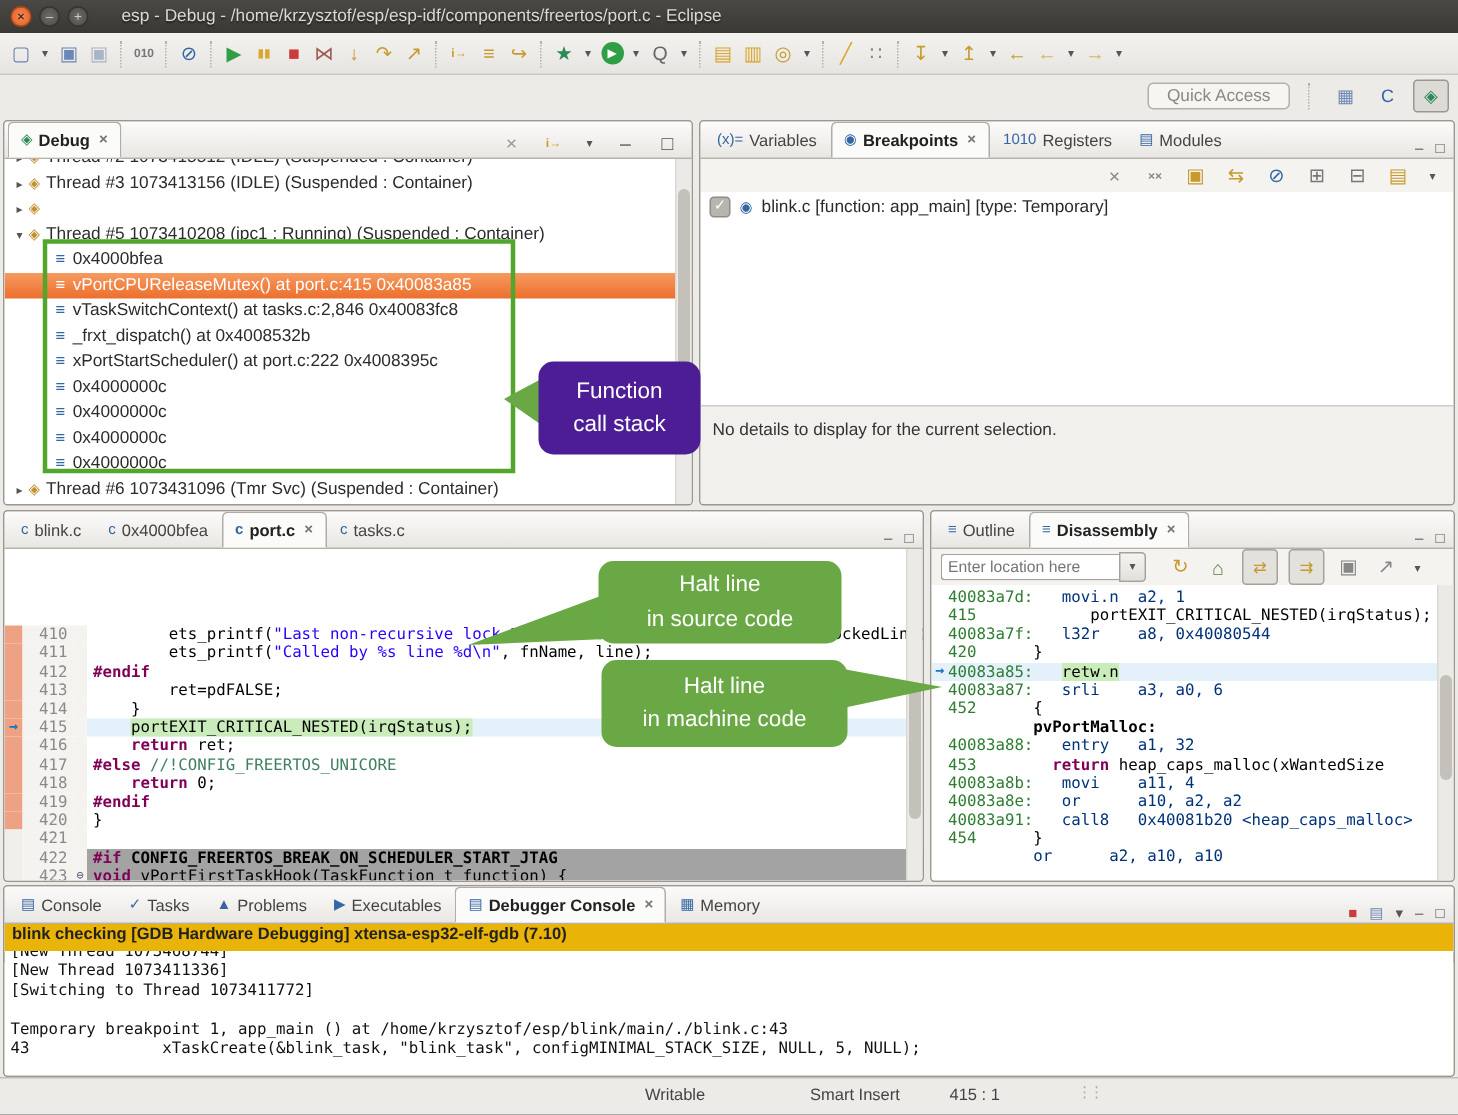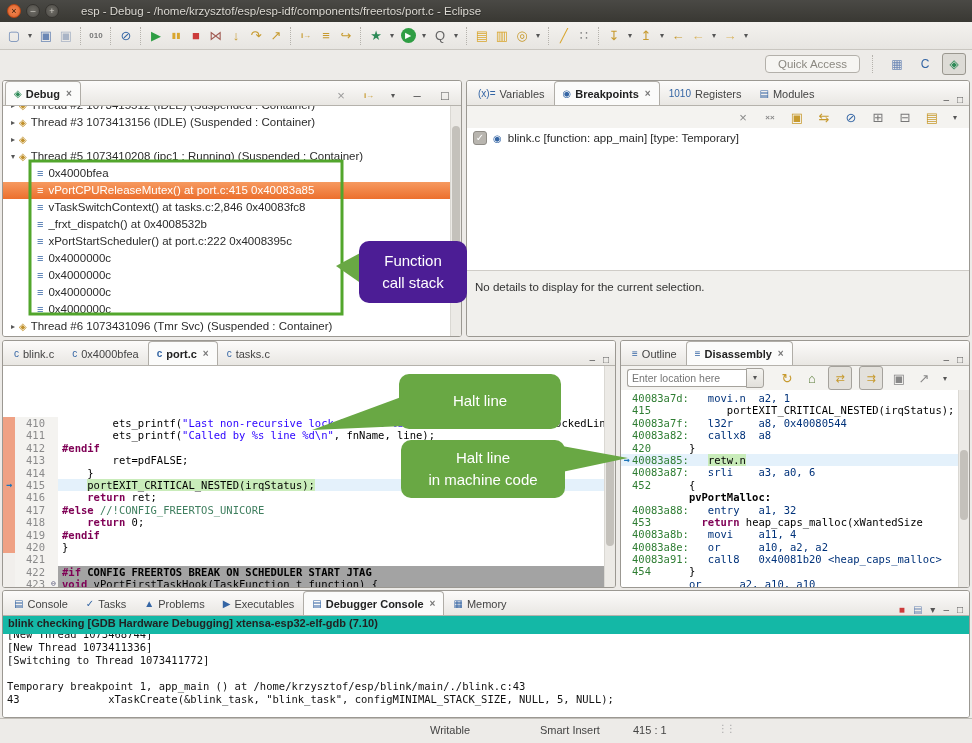--- a/index.html
+++ b/index.html
@@ -71,21 +71,21 @@
   .dicon.pressed{border:1px solid #a5a29c;background:#e3e1dc;}
   .dis-body{position:absolute;left:0;right:0;top:49px;bottom:0;background:#fff;font-family:"DejaVu Sans Mono","Liberation Mono",monospace;font-size:10.5px;overflow:hidden;}
   .dline{display:flex;height:12.4px;line-height:12.4px;white-space:pre;}
   .dline .ann{width:11px;flex:none;text-align:center;font-size:9px;}
   .dline .ann .ip{color:#1d74b8;font-weight:bold;font-size:10px;}
   .dline .dcode{flex:1;}
   .dline.halt{background:#e4f1fb;}
   .sa{color:#2e7d32;}
   .si{color:#00327a;}
   
-  .cons-header{height:17px;background:#14b8a6;font-size:11px;font-weight:bold;color:#222;padding:1px 5px;border-bottom:7px solid #0369a1;}
+  .cons-header{height:17px;background:#eab308;font-size:11px;font-weight:bold;color:#222;padding:1px 5px;border-bottom:7px solid #0369a1;}
   .cons-body{position:absolute;left:0;right:0;top:43px;bottom:0;background:#fff;font-family:"DejaVu Sans Mono","Liberation Mono",monospace;font-size:10.5px;line-height:13px;color:#111;overflow:hidden;padding:0 4px;white-space:pre;}
   
   .statusbar{position:absolute;left:0;top:718px;width:100%;height:25px;background:#edebe8;border-top:1px solid #c2bfb9;font-size:11px;color:#444;}
   .sb-item{position:absolute;top:5px;}
   .sb-grip{position:absolute;top:4px;color:#aaa;font-size:10px;letter-spacing:-2px;}
   
   .overlay-svg{position:absolute;left:0;top:0;width:972px;height:743px;pointer-events:none;z-index:60;}
   .callout{position:absolute;z-index:61;border-radius:10px;color:#fff;text-align:center;font-size:15px;line-height:1.5;display:flex;flex-direction:column;justify-content:center;pointer-events:none;}
   .scrollbar-v{position:absolute;width:10px;background:#eceae6;border-left:1px solid #dad8d3;}
   .thumb{position:absolute;left:1px;width:8px;background:#c4c1bb;border-radius:4px;}
@@ -374,21 +374,20 @@
           <div class="ticon" style="color: rgb(136, 136, 136);">▣</div>
           <div class="ticon" style="color: rgb(136, 136, 136);">↗</div>
           <div class="ticon dd">▾</div>
         </div>
     </div>
     <div class="dis-body" id="disasm-body">
         <div style="padding-top: 2px;">
           <div class="dline"><span class="ann"></span><span class="dcode"><span class="sa">40083a7d:</span><span class="si">   movi.n  a2, 1</span></span></div>
           <div class="dline"><span class="ann"></span><span class="dcode"><span class="sa">415</span><span>            portEXIT_CRITICAL_NESTED(irqStatus);</span></span></div>
           <div class="dline"><span class="ann"></span><span class="dcode"><span class="sa">40083a7f:</span><span class="si">   l32r    a8, 0x40080544</span></span></div>
-          <div class="dline"><span class="ann"></span><span class="dcode"><span class="sa">40083a82:</span><span class="si">   callx8  a8</span></span></div>
           <div class="dline"><span class="ann"></span><span class="dcode"><span class="sa">420</span><span>      }</span></span></div>
           <div class="dline halt"><span class="ann"><span class="ip">→</span></span><span class="dcode"><span class="sa">40083a85:</span><span class="si">   </span><span class="shl">retw.n</span></span></div>
           <div class="dline"><span class="ann"></span><span class="dcode"><span class="sa">40083a87:</span><span class="si">   srli    a3, a0, 6</span></span></div>
           <div class="dline"><span class="ann"></span><span class="dcode"><span class="sa">452</span><span>      {</span></span></div>
           <div class="dline"><span class="ann"></span><span class="dcode"><span>         </span><span class="sb">pvPortMalloc:</span></span></div>
           <div class="dline"><span class="ann"></span><span class="dcode"><span class="sa">40083a88:</span><span class="si">   entry   a1, 32</span></span></div>
           <div class="dline"><span class="ann"></span><span class="dcode"><span class="sa">453</span><span>        </span><span class="sk">return</span><span> heap_caps_malloc(xWantedSize</span></span></div>
           <div class="dline"><span class="ann"></span><span class="dcode"><span class="sa">40083a8b:</span><span class="si">   movi    a11, 4</span></span></div>
           <div class="dline"><span class="ann"></span><span class="dcode"><span class="sa">40083a8e:</span><span class="si">   or      a10, a2, a2</span></span></div>
           <div class="dline"><span class="ann"></span><span class="dcode"><span class="sa">40083a91:</span><span class="si">   call8   0x40081b20 &lt;heap_caps_malloc&gt;</span></span></div>
@@ -452,19 +451,20 @@
     <polygon points="362,252 362,284 336,266" fill="#69a844"></polygon>
     <polygon points="404,396 404,426 312,430" fill="#69a844"></polygon>
     <polygon points="562,446 562,472 628,458" fill="#69a844"></polygon>
   </svg>
   <div class="callout" style="left:359px;top:241px;width:108px;height:62px;background:#4c1d95;">
     <div>Function</div>
     <div>call stack</div>
   </div>
   <div class="callout" style="left:399px;top:374px;width:162px;height:55px;background:#69a844;">
     <div>Halt line</div>
+    <div>in source code</div>
   </div>
   <div class="callout" style="left:401px;top:440px;width:164px;height:58px;background:#69a844;">
     <div>Halt line</div>
     <div>in machine code</div>
   </div>
 
 </div>
 
 </body></html>

